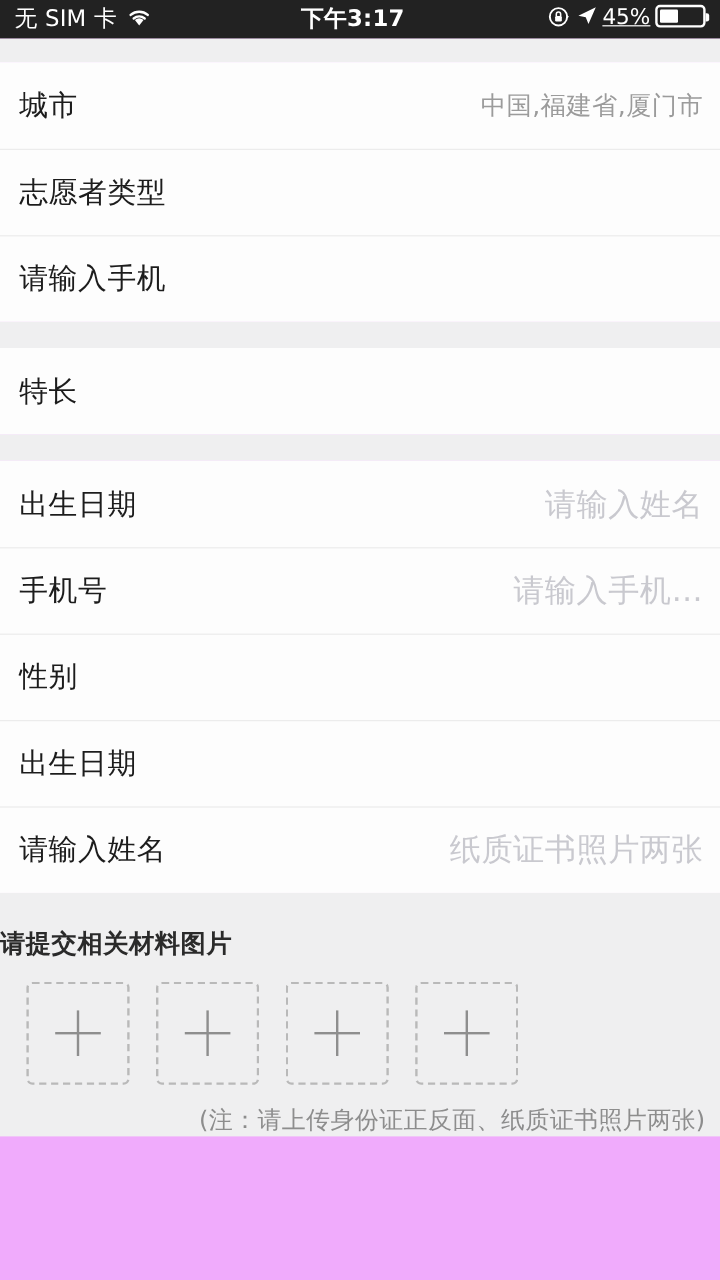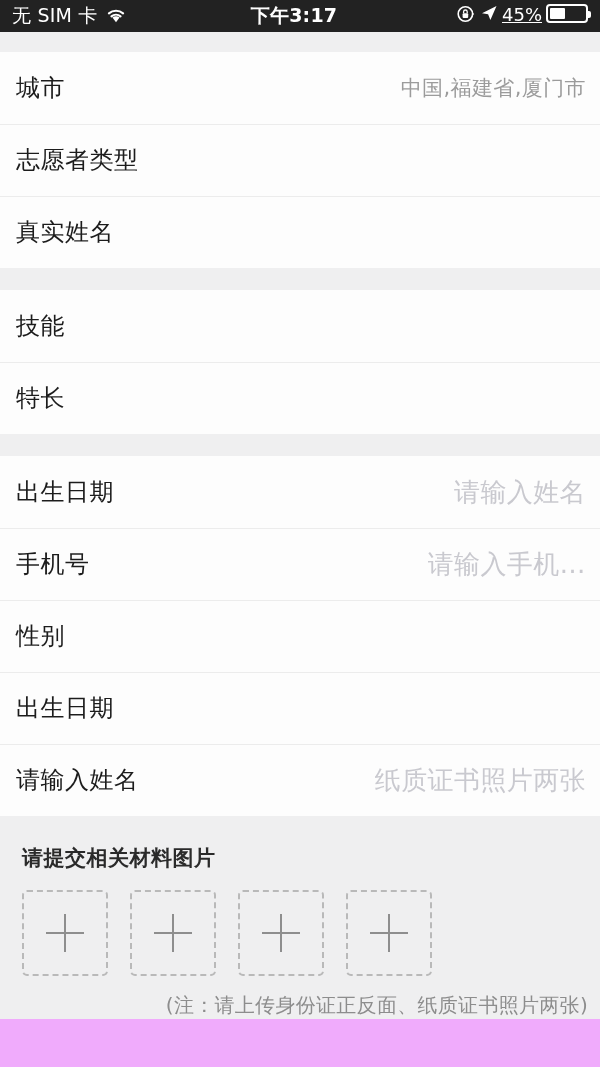--- a/index.html
+++ b/index.html
@@ -70,21 +70,21 @@
   .row-placeholder {
     margin-left:auto; font-size:26px; color:#c9c9cf;
     letter-spacing:.4px; white-space:nowrap;
     max-width:230px; overflow:hidden; text-overflow:ellipsis;
   }
 
   
   .upload { background:#efeff0; padding:28px 0 0 0; }
   .upload-title {
     font-size:21px; color:#2a2a2a; font-weight:bold;
-    padding-left:22px; letter-spacing:.5px;
+    letter-spacing:.5px;
   }
   .upload-boxes { display:flex; gap:22px; padding:18px 0 0 22px; }
   .upload-box {
     width:86px; height:86px; border:2px dashed #b9b9b9; border-radius:5px;
     display:flex; align-items:center; justify-content:center; background:transparent;
   }
   .plus { position:relative; width:38px; height:38px; }
   .plus::before, .plus::after {
     content:""; position:absolute; background:#8e8e8e;
   }
@@ -138,28 +138,25 @@
       <div class="gap" style="height: 20px;"></div>
       <div class="group">
         <div class="row">
           <span class="row-label">城市</span>
           <span class="row-value">中国,福建省,厦门市</span>
         </div>
         <div class="row">
           <span class="row-label">志愿者类型</span>
         </div>
         <div class="row">
-          <span class="row-label">真实姓名</span>
+          <span class="row-label">请输入手机</span>
         </div>
       </div>
       <div class="gap" style="height: 22px;"></div>
       <div class="group">
-        <div class="row">
-          <span class="row-label">技能</span>
-        </div>
         <div class="row">
           <span class="row-label">特长</span>
         </div>
       </div>
       <div class="gap" style="height: 22px;"></div>
       <div class="group">
         <div class="row">
           <span class="row-label">出生日期</span>
           <span class="row-placeholder">请输入姓名</span>
         </div>

